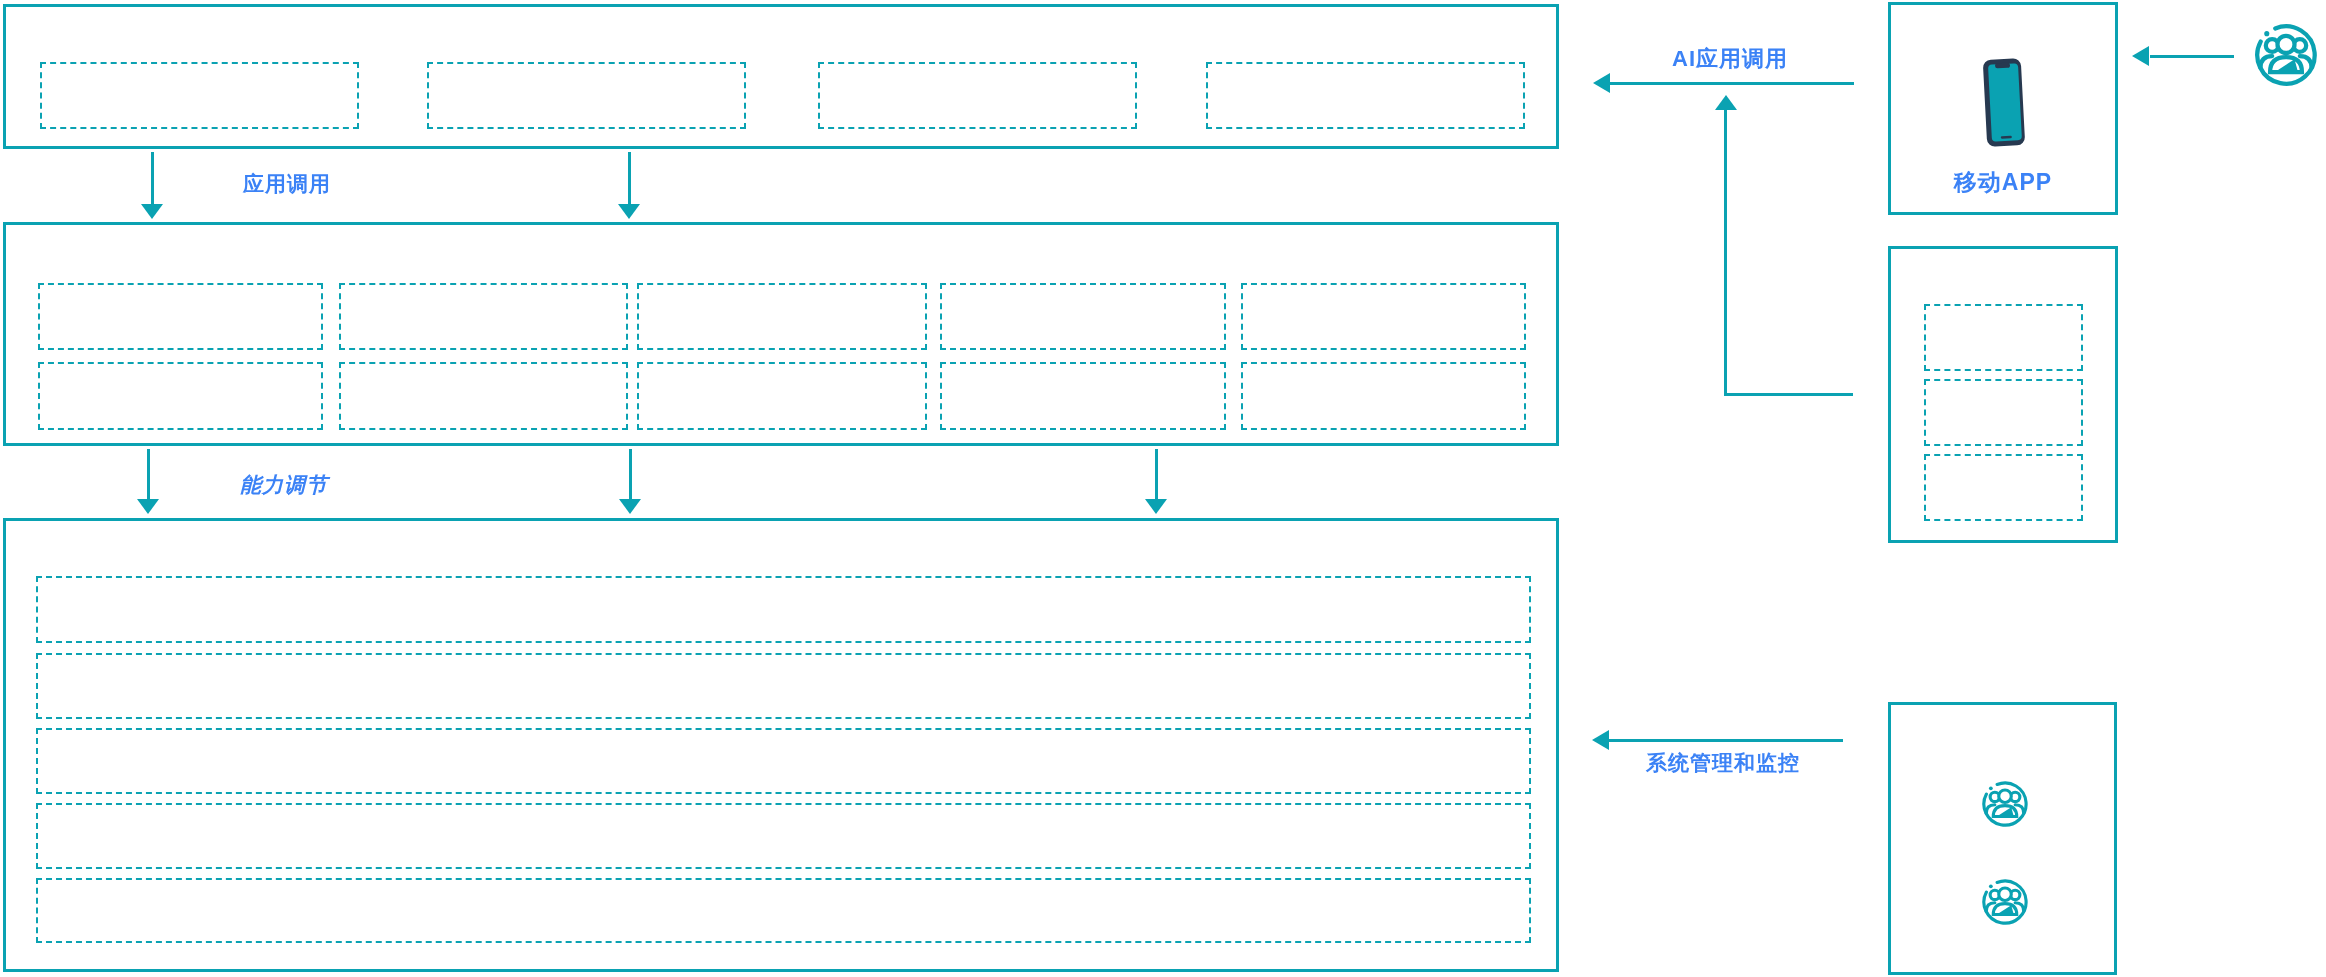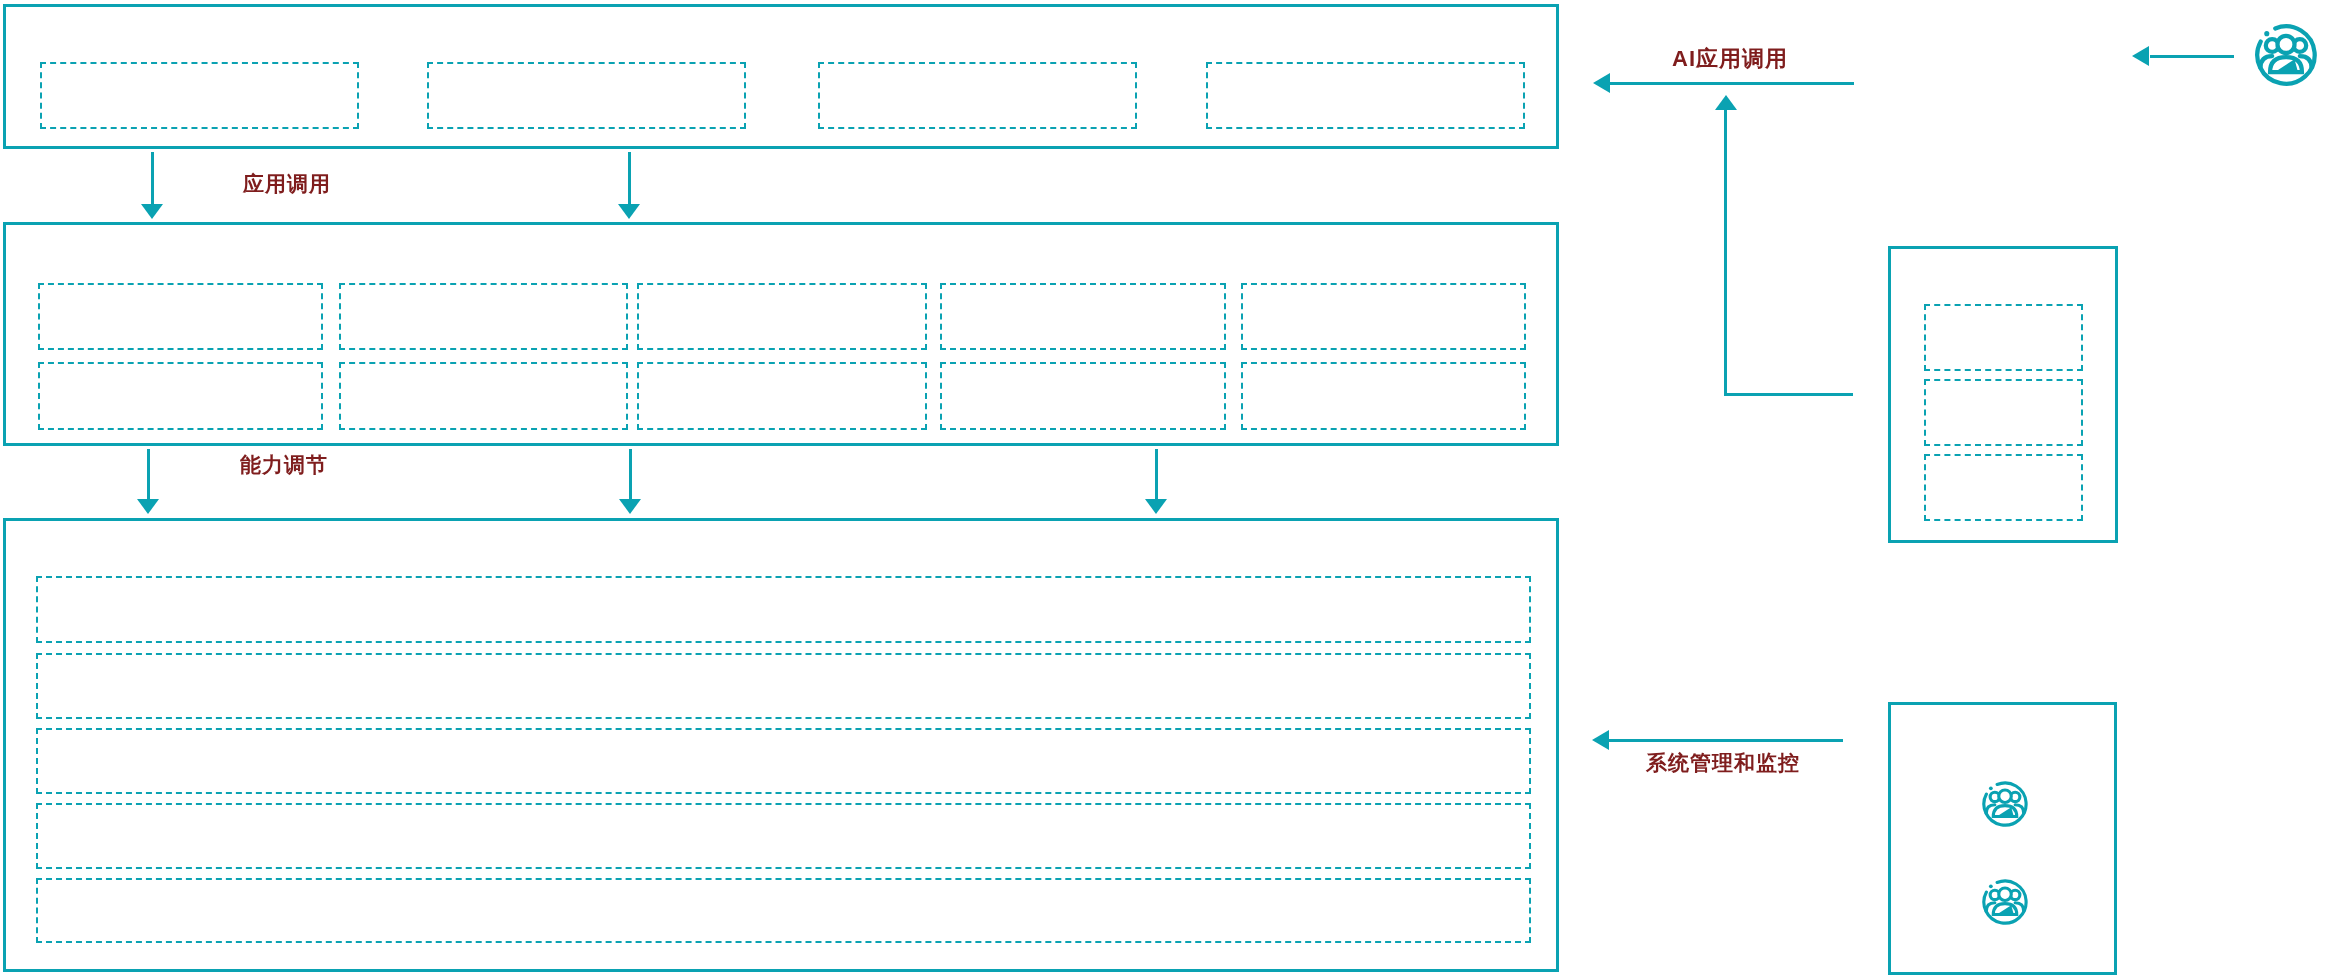--- a/index.html
+++ b/index.html
@@ -8,21 +8,21 @@
   .box{position:absolute;border:3px solid #0aa2b2;box-sizing:border-box;background:#ffffff;}
   .ph{position:absolute;border:2px dashed #0aa2b2;box-sizing:border-box;background:#ffffff;}
   .vline{position:absolute;width:3px;background:#0aa2b2;}
   .hline{position:absolute;height:3px;background:#0aa2b2;}
   .head-down{position:absolute;width:0;height:0;border-left:11px solid transparent;
              border-right:11px solid transparent;border-top:15px solid #0aa2b2;}
   .head-up{position:absolute;width:0;height:0;border-left:11px solid transparent;
            border-right:11px solid transparent;border-bottom:15px solid #0aa2b2;}
   .head-left{position:absolute;width:0;height:0;border-top:10px solid transparent;
              border-bottom:10px solid transparent;border-right:17px solid #0aa2b2;}
-  .lbl{position:absolute;color:#7f1d1d;font-weight:700;font-size:21px;line-height:22px;
+  .lbl{position:absolute;color:#3b82f6;font-weight:700;font-size:21px;line-height:22px;
        white-space:nowrap;letter-spacing:1px;}
   .icon{position:absolute;}
   svg .st{stroke:#0aa2b2;stroke-width:4;fill:none;stroke-linecap:round;}
   svg .stw{stroke:#0aa2b2;stroke-width:4;fill:#ffffff;stroke-linecap:round;}
 </style>
 </head>
 <body>
 
 <div class="canvas">
 
@@ -53,21 +53,21 @@
     <div class="ph" style="left:333px;top:137px;width:289px;height:68px;"></div>
     <div class="ph" style="left:631px;top:137px;width:290px;height:68px;"></div>
     <div class="ph" style="left:934px;top:137px;width:286px;height:68px;"></div>
     <div class="ph" style="left:1235px;top:137px;width:285px;height:68px;"></div>
   </div>
 
   <div>
     <div class="vline" style="left:147px;top:449px;height:51px;"></div>
     <div class="head-down" style="left:137px;top:499px;"></div>
   </div>
-  <div class="lbl" style="left:240px;top:454px;">能力调节</div>
+  <div class="lbl" style="left:240px;top:474px;font-style:italic;">能力调节</div>
   <div>
     <div class="vline" style="left:629px;top:449px;height:51px;"></div>
     <div class="head-down" style="left:619px;top:499px;"></div>
   </div>
   <div>
     <div class="vline" style="left:1155px;top:449px;height:51px;"></div>
     <div class="head-down" style="left:1145px;top:499px;"></div>
   </div>
 
   <div class="box" style="left:3px;top:518px;width:1556px;height:454px;">
@@ -83,20 +83,33 @@
     <div class="head-left" style="left:1593px;top:73px;"></div>
   </div>
   <div class="lbl" style="left:1672px;top:48px;font-size:22px;">AI应用调用</div>
 
   <div>
     <div class="hline" style="left:1724px;top:393px;width:129px;"></div>
     <div class="vline" style="left:1724px;top:109px;height:287px;"></div>
     <div class="head-up" style="left:1715px;top:95px;"></div>
   </div>
 
+  <div class="box" style="left:1888px;top:2px;width:230px;height:213px;">
+    <div class="icon" style="left:90px;top:52px;width:46px;height:92px;">
+      <svg width="46" height="92" viewBox="0 0 46 92">
+        <g transform="rotate(-3 23 46)">
+          <rect x="4" y="2" width="38" height="87" rx="8" fill="#273950"></rect>
+          <rect x="9" y="7" width="30" height="77" rx="4" fill="#0aa2b2"></rect>
+          <rect x="16" y="6" width="15" height="5" rx="2.5" fill="#273950"></rect>
+          <rect x="18" y="79" width="11" height="2.5" rx="1.2" fill="#273950"></rect>
+        </g>
+      </svg>
+    </div>
+    <div class="lbl" style="left:0;top:166px;width:224px;text-align:center;font-size:23px;">移动APP</div>
+  </div>
 
   <div class="icon" style="left:2252px;top:19px;width:68px;height:72px;">
     <svg width="68" height="72" viewBox="0 0 64 64">
       <circle class="stw" cx="19" cy="23" r="6"></circle>
       <circle class="stw" cx="45" cy="23" r="6"></circle>
       <path class="st" d="M8 44 Q8 33 19 33"></path>
       <path class="st" d="M56 44 Q56 33 45 33"></path>
       <circle class="stw" cx="32" cy="22" r="8"></circle>
       <path class="stw" d="M17 48 Q17 34 32 34 Q47 34 47 48 Z"></path>
       <polygon points="23,47 43,47 40,36" fill="#0aa2b2"></polygon>

